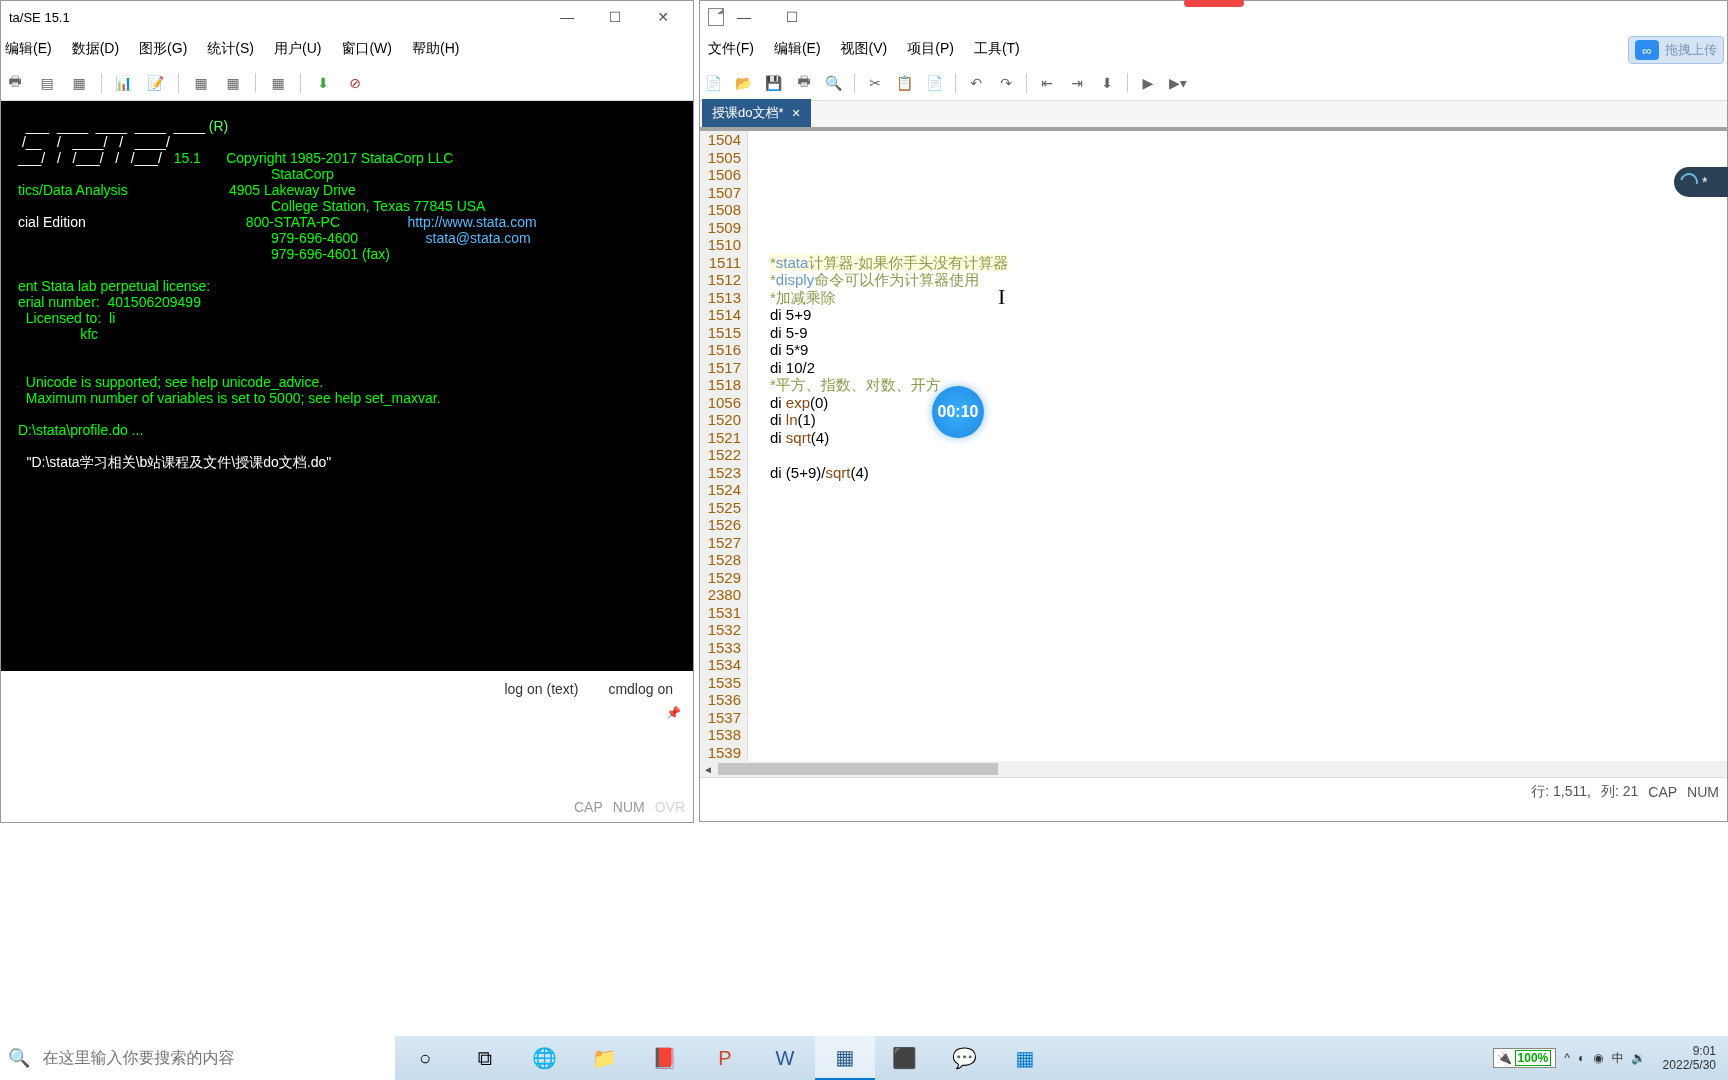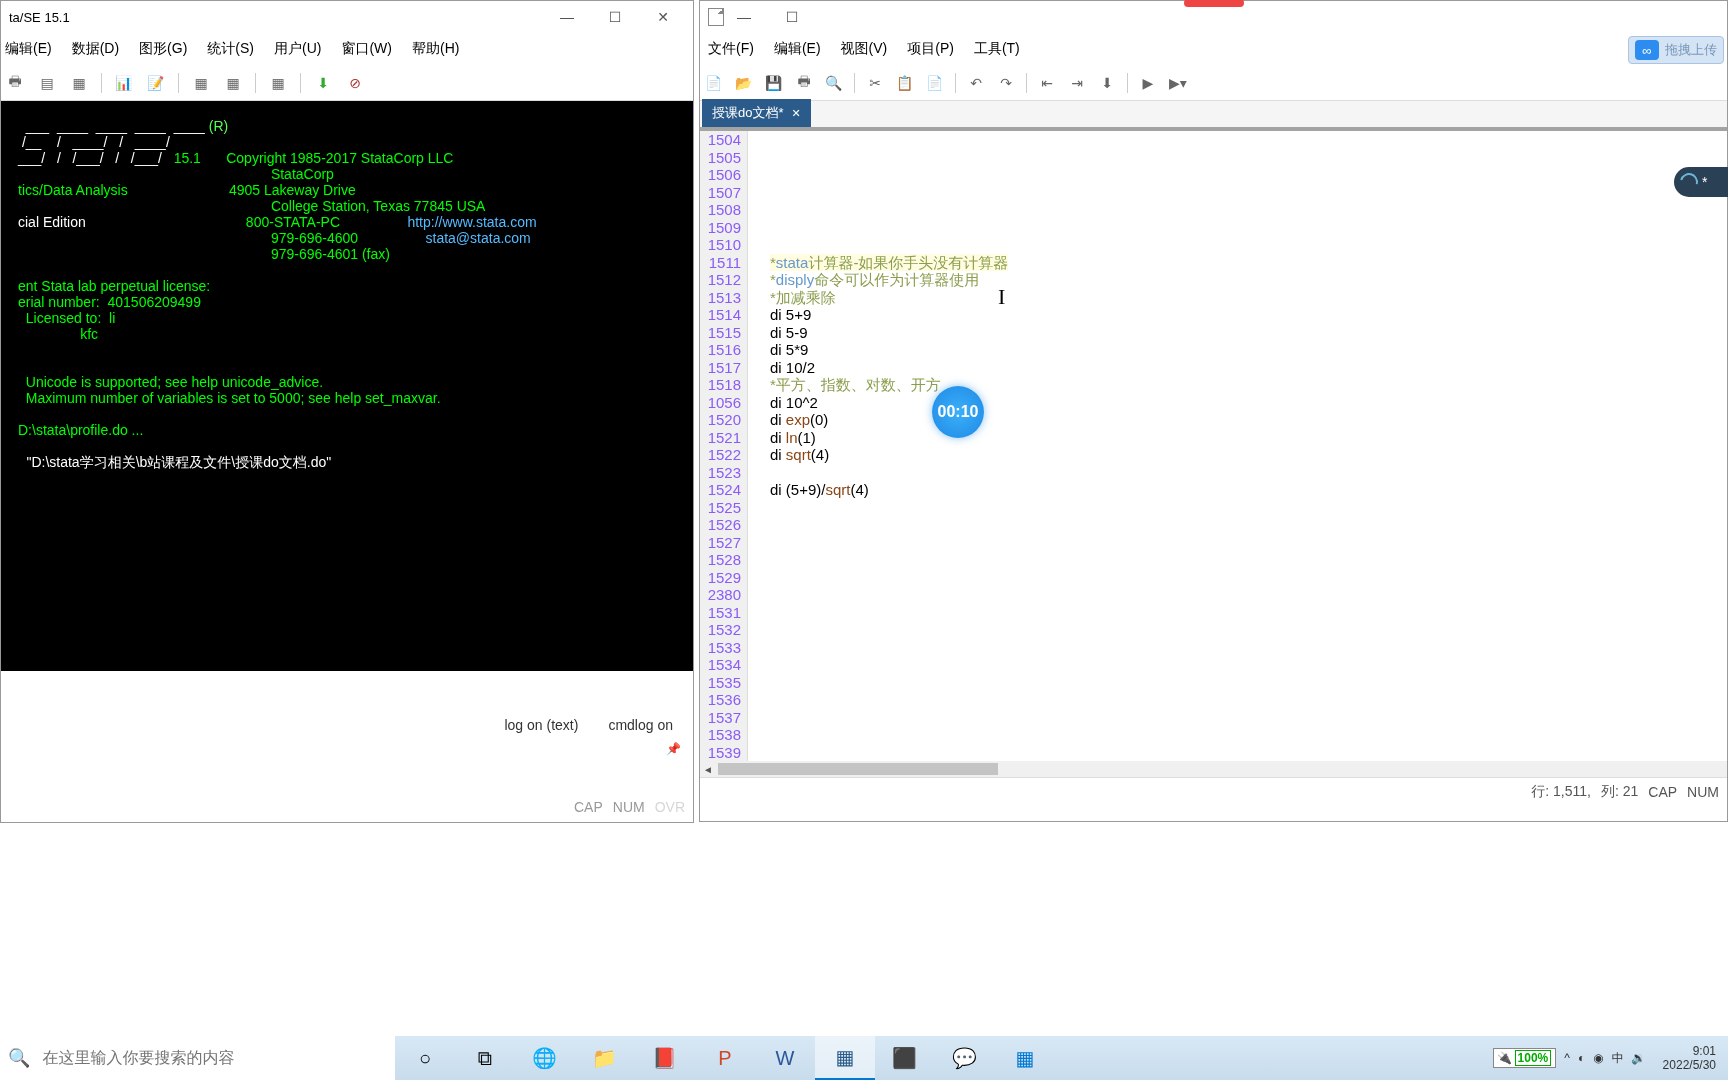--- a/index.html
+++ b/index.html
@@ -12,21 +12,21 @@
 .title-controls { display: flex; gap: 20px; margin-right: 8px; }
 .title-btn { width: 28px; height: 20px; display: flex; align-items: center; justify-content: center; font-size: 14px; color: #555; }
 .stata-menu { height: 32px; display: flex; align-items: center; padding: 0 4px; font-size: 14px; gap: 20px; }
 .stata-menu span { cursor: pointer; }
 .stata-toolbar { height: 36px; display: flex; align-items: center; padding: 0 4px; gap: 12px; border-bottom: 1px solid #ddd; }
 .tb-icon { width: 20px; height: 20px; display: flex; align-items: center; justify-content: center; font-size: 14px; color: #666; }
 .stata-console { background: #000; height: 570px; font-family: "Consolas", monospace; font-size: 14px; color: #0f0; padding: 17px; white-space: pre; overflow: hidden; }
 .stata-console .reg { color: #5f5; }
 .stata-console .white { color: #fff; }
 .stata-console .link { color: #5bf; }
-.stata-bottom { height: 35px; display: flex; justify-content: flex-end; align-items: center; padding: 0 20px; font-size: 14px; gap: 30px; color: #333; margin-top: 36px; }
+.stata-bottom { height: 35px; display: flex; justify-content: flex-end; align-items: center; padding: 0 20px; font-size: 14px; gap: 30px; color: #333; }
 .stata-pin { height: 20px; display: flex; justify-content: flex-end; padding-right: 12px; font-size: 12px; }
 .stata-status { position: absolute; bottom: 0; height: 30px; width: 100%; display: flex; align-items: center; justify-content: flex-end; padding-right: 8px; font-size: 14px; gap: 10px; color: #999; }
 
 
 .dofile-window { position: absolute; left: 699px; top: 0; width: 1029px; height: 822px; background: #fff; border: 1px solid #999; }
 .dofile-title { height: 32px; display: flex; align-items: center; padding: 0 8px; font-size: 13px; background: #fff; }
 .dofile-title .doc-icon { width: 16px; height: 18px; background: #fff; border: 1px solid #888; margin-right: 6px; position: relative; }
 .dofile-title .doc-icon::after { content: ""; position: absolute; top: 0; right: 0; width: 5px; height: 5px; background: linear-gradient(135deg, transparent 50%, #888 50%); }
 .dofile-title .title-text { flex: 1; }
 .red-indicator { position: absolute; top: -2px; left: 50%; transform: translateX(-50%); width: 60px; height: 8px; background: #e44; border-radius: 4px; }
@@ -35,21 +35,21 @@
 .cloud-widget .cloud-icon { width: 24px; height: 20px; background: #2d8cf0; border-radius: 4px; margin-right: 6px; display: flex; align-items: center; justify-content: center; color: #fff; font-size: 13px; }
 .cloud-widget .cloud-text { font-size: 13px; color: #7a98b9; }
 
 .dofile-menu { height: 32px; display: flex; align-items: center; padding: 0 8px; font-size: 14px; gap: 20px; }
 .dofile-toolbar { height: 36px; display: flex; align-items: center; padding: 0 4px; gap: 10px; border-bottom: 1px solid #ddd; }
 .dofile-tabs { height: 30px; display: flex; align-items: flex-end; background: #f5f5f5; border-bottom: 4px solid #a3a3a3; padding-left: 2px;}
 .dofile-tab { background: #2a5b8a; color: #fff; padding: 5px 10px; font-size: 13px; display: flex; align-items: center; gap: 8px; }
 .dofile-tab .close-x { font-size: 11px; }
 
 .code-area { display: flex; height: 630px; font-family: "Consolas", monospace; font-size: 15px; overflow: hidden; }
-.gutter { width: 48px; background: #f0f0f0; text-align: right; padding-right: 6px; color: #8b5cf6; border-right: 1px solid #ddd; line-height: 17.5px; }
+.gutter { width: 48px; background: #f0f0f0; text-align: right; padding-right: 6px; color: #a16207; border-right: 1px solid #ddd; line-height: 17.5px; }
 .code-lines { flex: 1; padding-left: 22px; line-height: 17.5px; position: relative; }
 .code-lines .cmt { color: #8a9e4d; }
 .code-lines .cmtbl { color: #6699cc; }
 .code-lines .fn { color: #8b4513; }
 .code-lines .hl { background: #fffce0; display: inline-block; }
 
 .text-cursor { position: absolute; left: 998px; top: 284px; font-size: 22px; color: #000; font-family: serif; pointer-events: none; }
 
 .timer-badge { position: absolute; left: 932px; top: 386px; width: 52px; height: 52px; background: radial-gradient(circle, #3bb0f9 0%, #1e88e5 100%); border-radius: 50%; display: flex; align-items: center; justify-content: center; color: #fff; font-size: 16px; font-weight: bold; box-shadow: 0 0 8px rgba(30,136,229,0.5); }
 
@@ -241,21 +241,20 @@
 <div>&nbsp;</div>
 <div>&nbsp;</div>
 <div><span class="hl"><span class="cmt">*</span><span class="cmtbl">stata</span><span class="cmt">计算器-如果你手头没有计算器</span></span></div>
 <div><span class="cmt">*</span><span class="cmtbl">disply</span><span class="cmt">命令可以作为计算器使用</span></div>
 <div><span class="cmt">*加减乘除</span></div>
 <div><span> di 5+9</span></div>
 <div><span> di 5-9</span></div>
 <div><span> di 5*9</span></div>
 <div><span> di 10/2</span></div>
 <div><span class="cmt">*平方、指数、对数、开方</span></div>
-<div><span> di 10^2</span></div>
 <div> di <span class="fn">exp</span>(0)</div>
 <div> di <span class="fn">ln</span>(1)</div>
 <div> di <span class="fn">sqrt</span>(4)</div>
 <div>&nbsp;</div>
 <div>di (5+9)/<span class="fn">sqrt</span>(4)</div>
 <div>&nbsp;</div>
 <div>&nbsp;</div>
 <div>&nbsp;</div>
 <div>&nbsp;</div>
 <div>&nbsp;</div>

